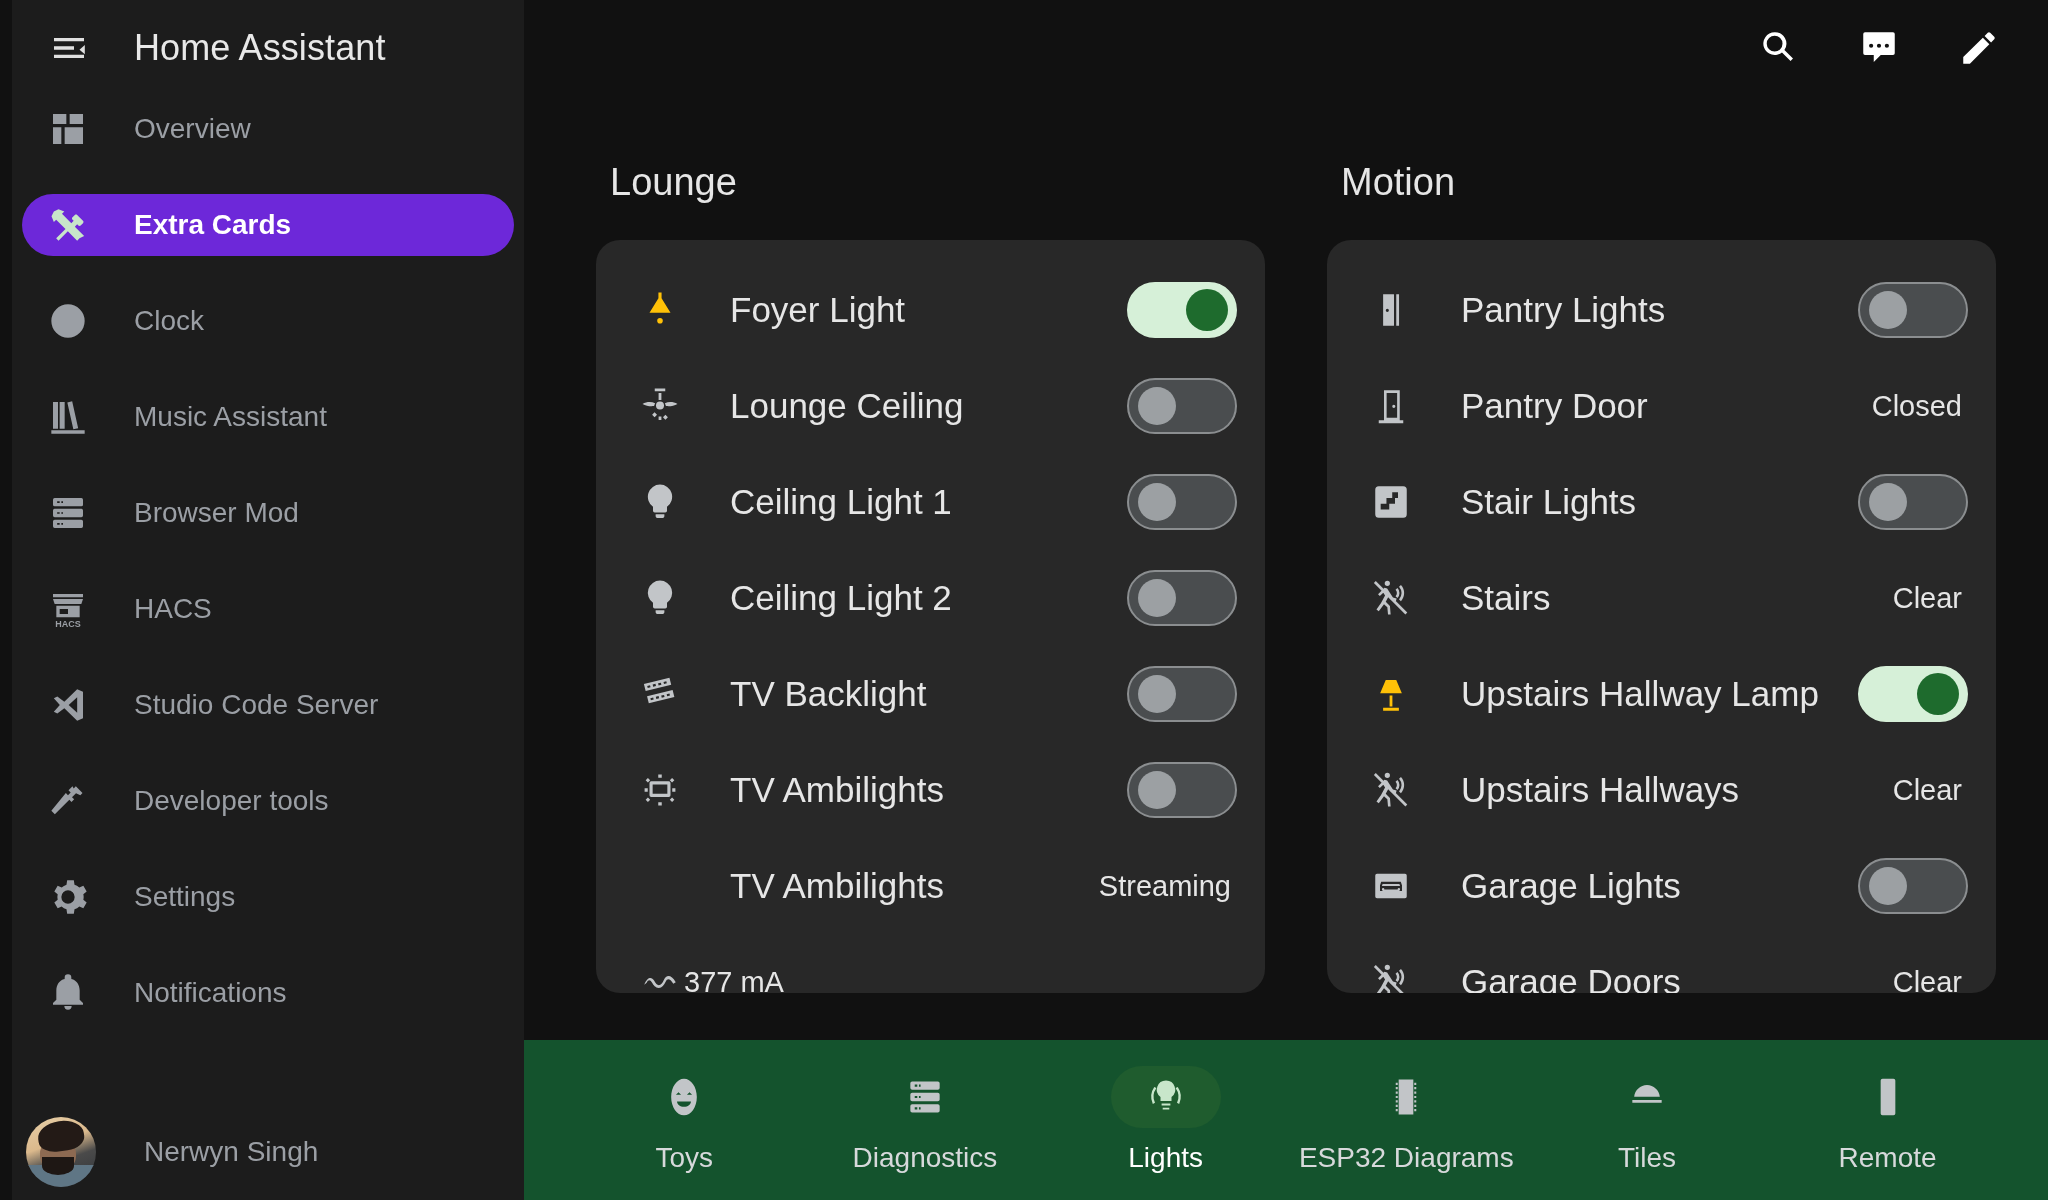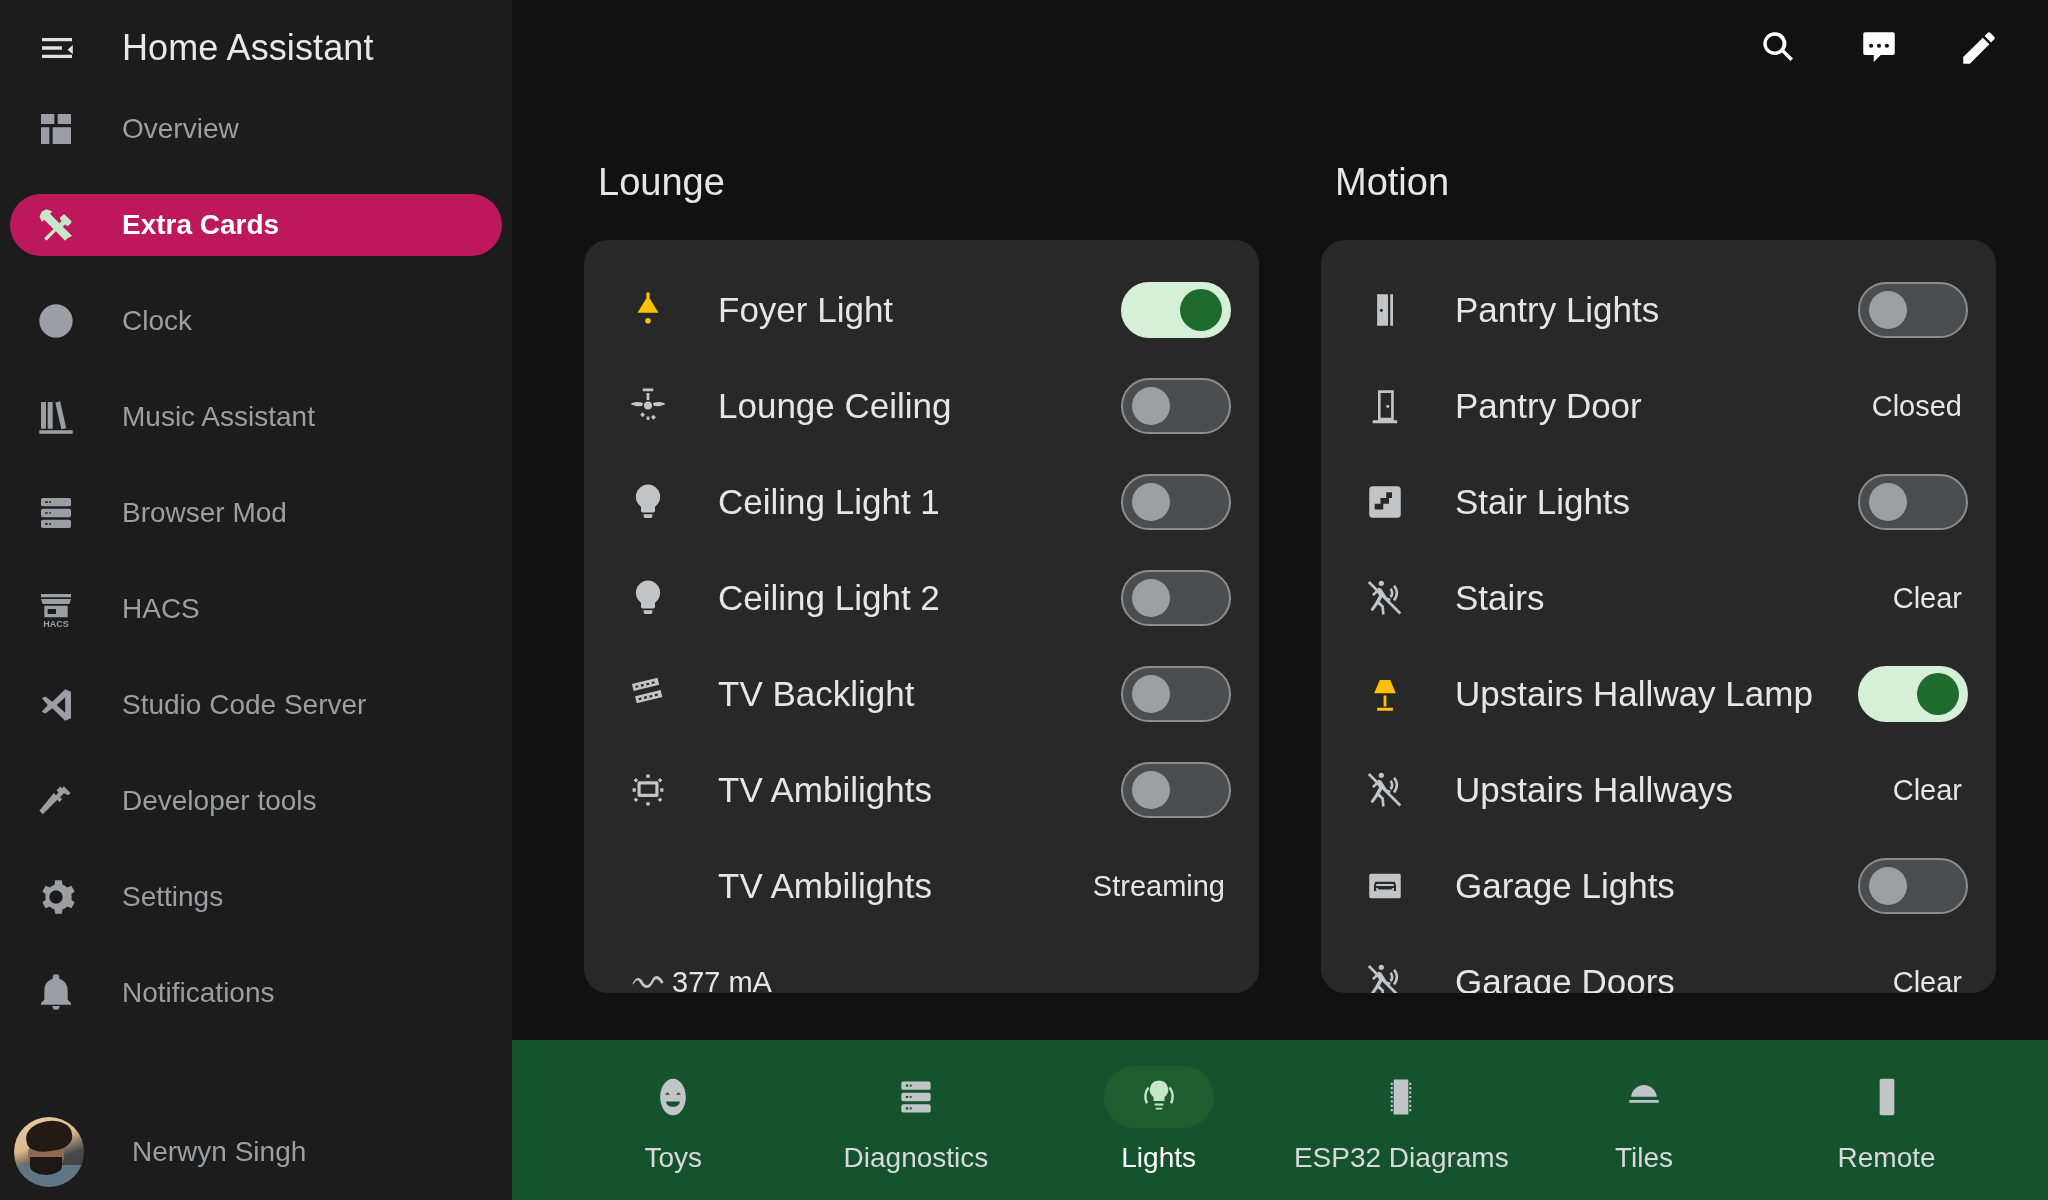--- a/index.html
+++ b/index.html
@@ -10,20 +10,21 @@
     background: #111111;
     font-family: "Liberation Sans", sans-serif;
     -webkit-font-smoothing: antialiased;
   }
   .app {
     position: relative;
     width: 2048px;
     height: 1200px;
     display: flex;
     background: #111111;
+    padding-left: 12px;
   }
 
   
   .sidebar {
     width: 512px;
     height: 1200px;
     background: #1c1c1c;
     flex: 0 0 512px;
     position: relative;
     display: flex;
@@ -76,21 +77,21 @@
     justify-content: center;
     flex: 0 0 44px;
   }
   .nav-item .nav-label {
     font-size: 28px;
     margin-left: 44px;
     white-space: nowrap;
     color: #9b9fa5;
   }
   .nav-item.active {
-    background: #be185d;
+    background: #6d28d9;
     text-align: center;
   }
   .nav-item.active .nav-label {
     color: #ffffff;
     font-weight: 700;
   }
   .nav-item.active .nav-icon svg { fill: #c8e6ca; }
   .nav-icon svg { fill: #9b9fa5; }
 
   .sidebar-user {

